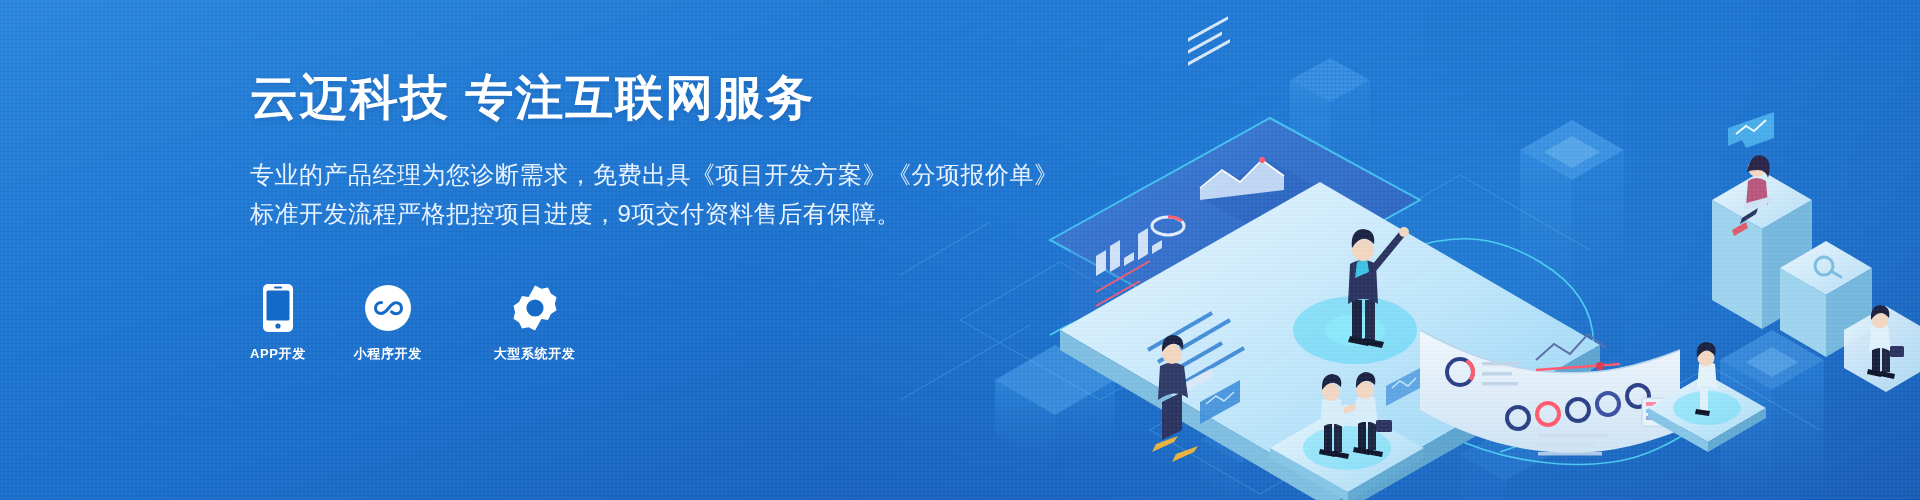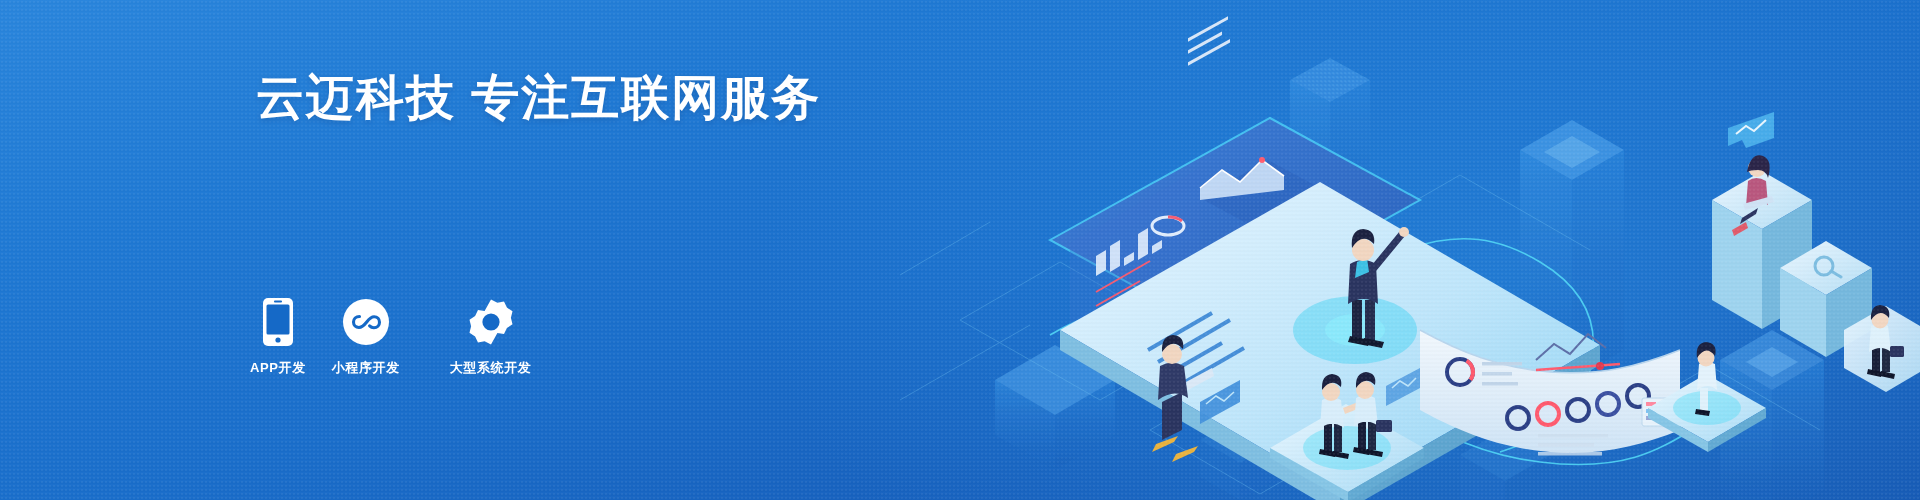--- a/index.html
+++ b/index.html
@@ -33,21 +33,21 @@
     position:absolute; inset:0;
     background:repeating-linear-gradient(to bottom,
       rgba(255,255,255,0.012) 0px, rgba(255,255,255,0.012) 2px,
       rgba(0,0,0,0.012) 2px, rgba(0,0,0,0.012) 4px);
     pointer-events:none;
   }
 
   
   #copy {
     position:absolute;
-    left:256px; top:70px;
+    left:250px; top:70px;
     width:760px;
   }
   #headline {
     font-size:48px;
     font-weight:bold;
     color:#ffffff;
     letter-spacing:2px;
     line-height:1.18;
     white-space:nowrap;
     text-shadow:0 2px 6px rgba(0,30,80,.18);
@@ -58,23 +58,24 @@
     color:#eaf3ff;
     line-height:1.65;
     letter-spacing:.5px;
     white-space:nowrap;
     font-weight:400;
   }
 
   
   #services {
     position:absolute;
-    left:250px; top:297px;
+    left:250px; top:283px;
     display:flex;
     align-items:flex-start;
+    gap:22px;
   }
   .svc {
     display:flex;
     flex-direction:column;
     align-items:center;
     margin-right:26px;
     cursor:pointer;
   }
   .svc:last-child { margin-right:0;margin-left:24px; }
   .svc-ico {
@@ -420,20 +421,24 @@
         <path d="M492,388 L500,381 L508,386 L516,378" stroke="#bfe6fb" stroke-width="1.6" fill="none"></path>
       </g>
     </svg>
   </div>
 
   <div id="tex"></div>
   <div id="bands"></div>
 
   <div id="copy">
     <div id="headline">云迈科技 专注互联网服务</div>
+    <div id="sub">
+      <div class="subline">专业的产品经理为您诊断需求，免费出具《项目开发方案》《分项报价单》</div>
+      <div class="subline">标准开发流程严格把控项目进度，9项交付资料售后有保障。</div>
+    </div>
   </div>
 
   <div id="services">
 
     <div class="svc">
       <div class="svc-ico">
         <svg width="30" height="48" viewBox="0 0 30 48">
           <rect x="0" y="0" width="30" height="48" rx="5" fill="#ffffff"></rect>
           <rect x="3.5" y="6.5" width="23" height="30" rx="1.5" fill="#1569c7"></rect>
           <rect x="11" y="2.6" width="8" height="1.8" rx=".9" fill="#1569c7"></rect>

